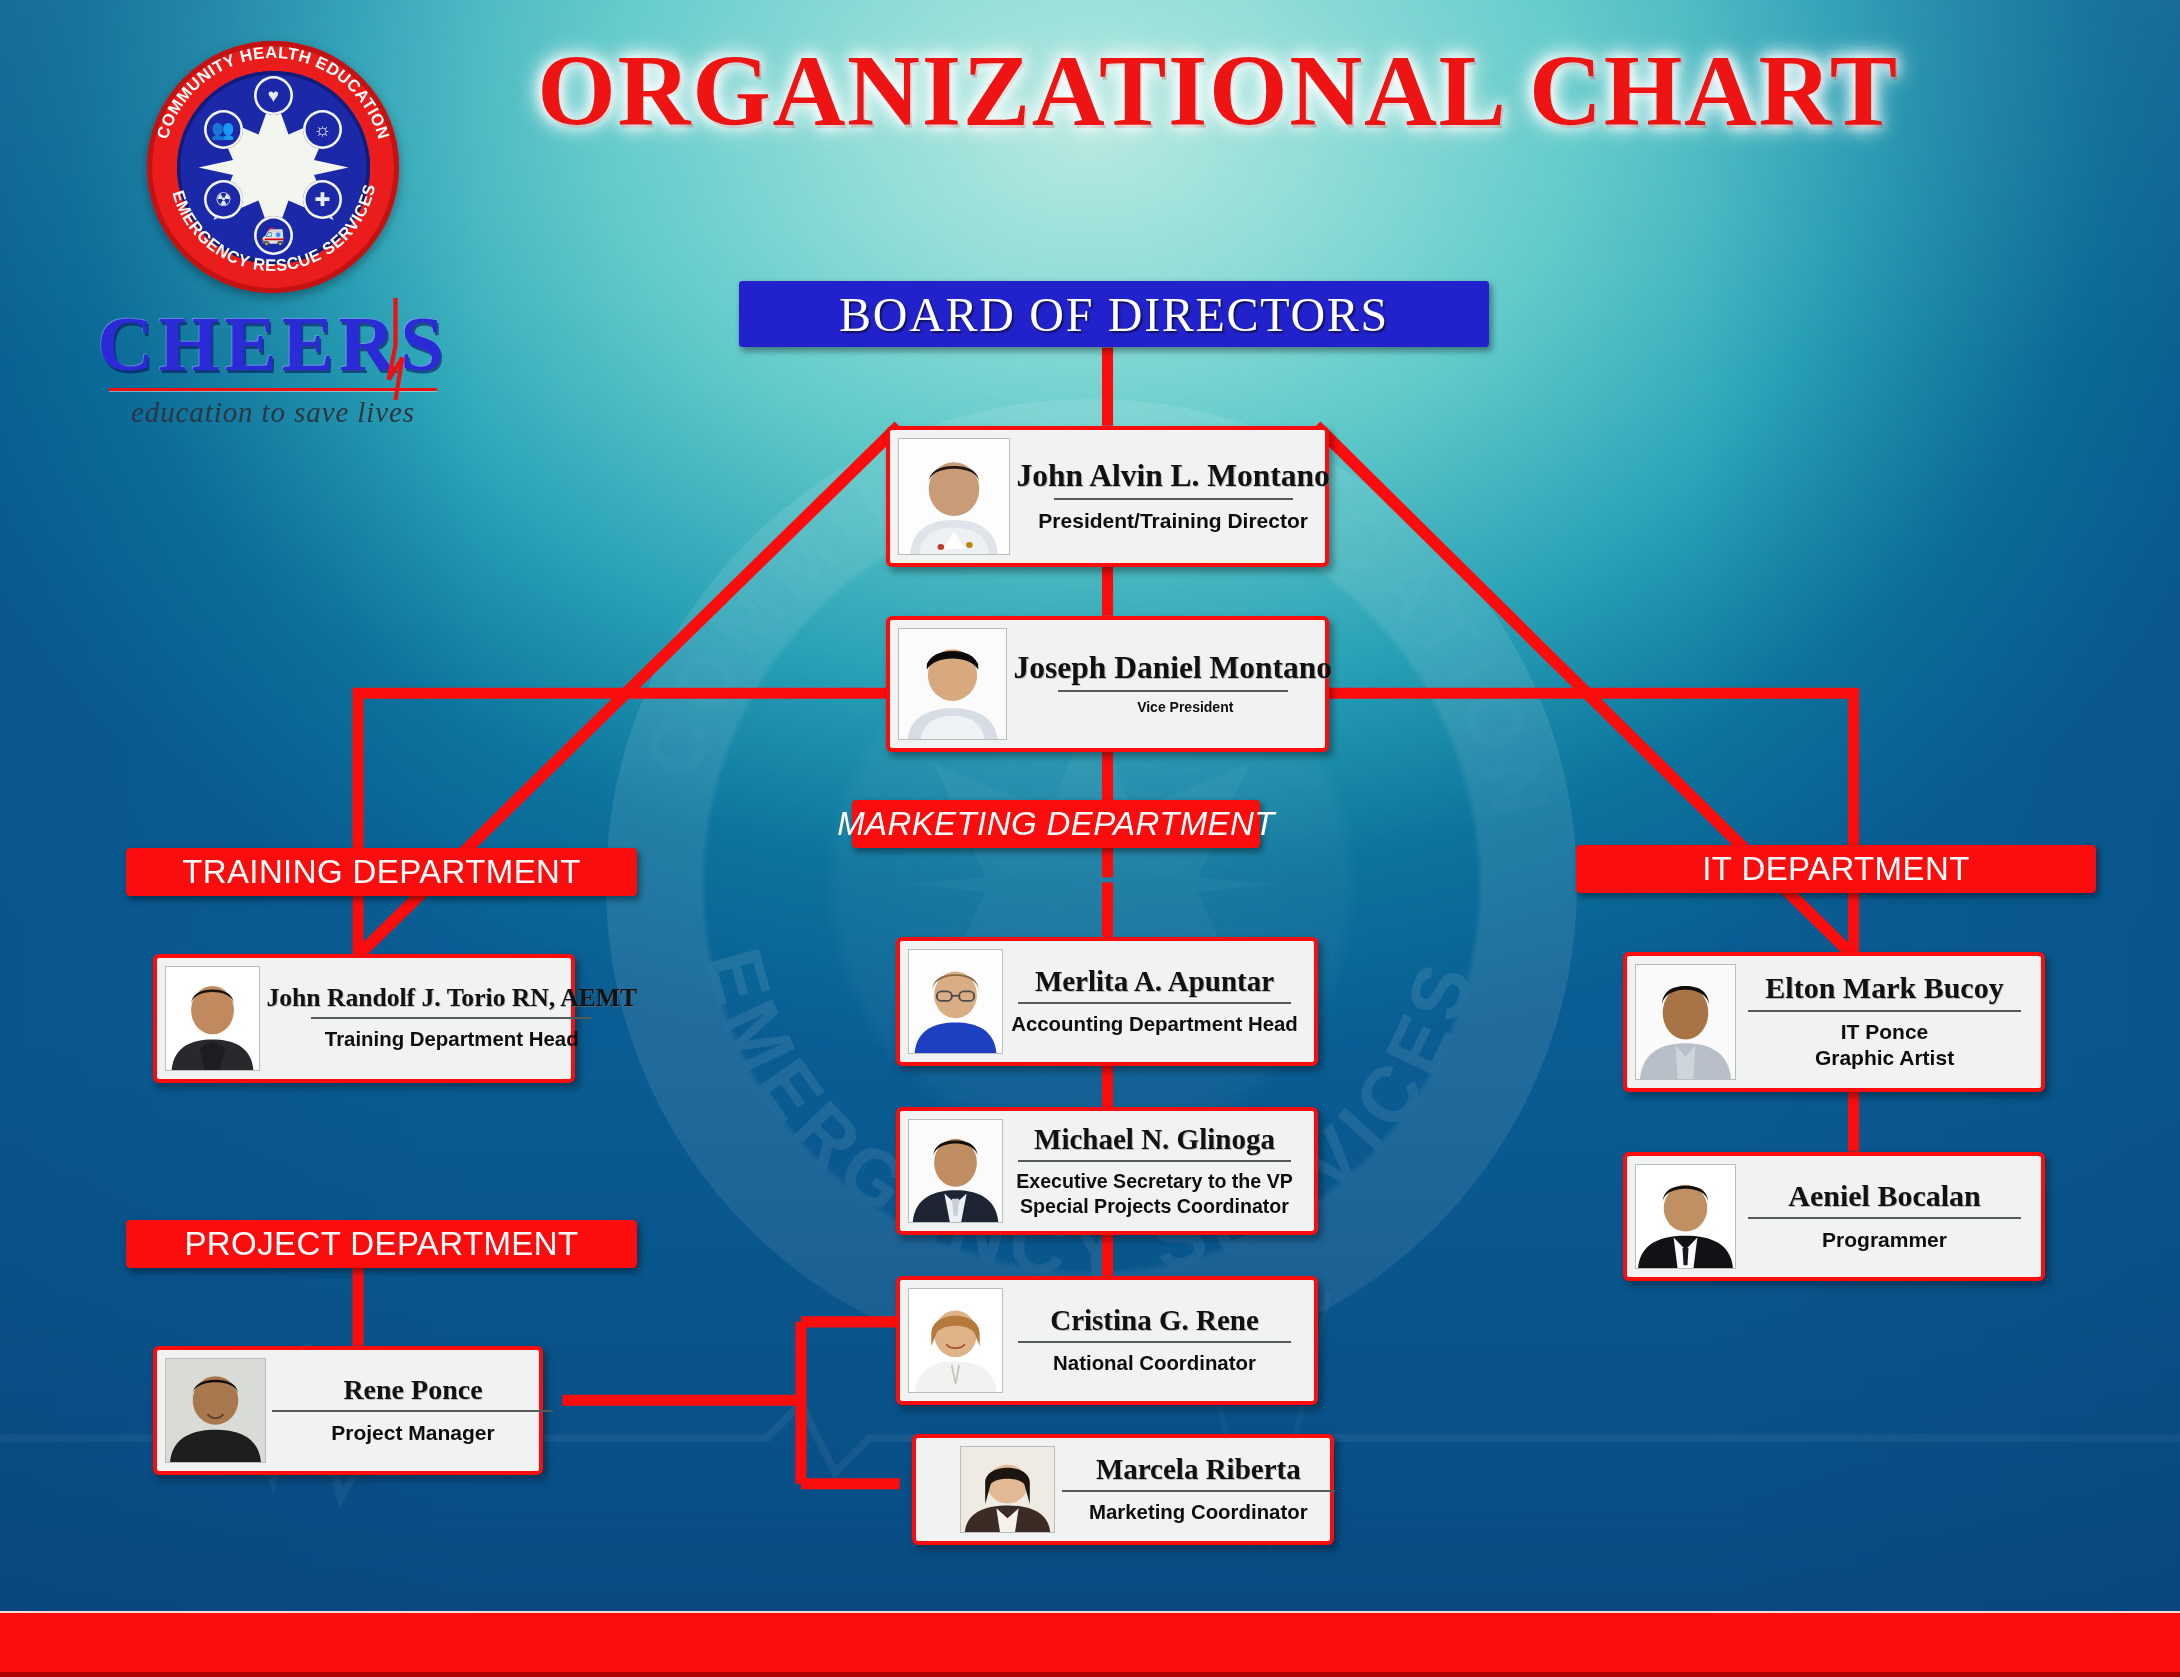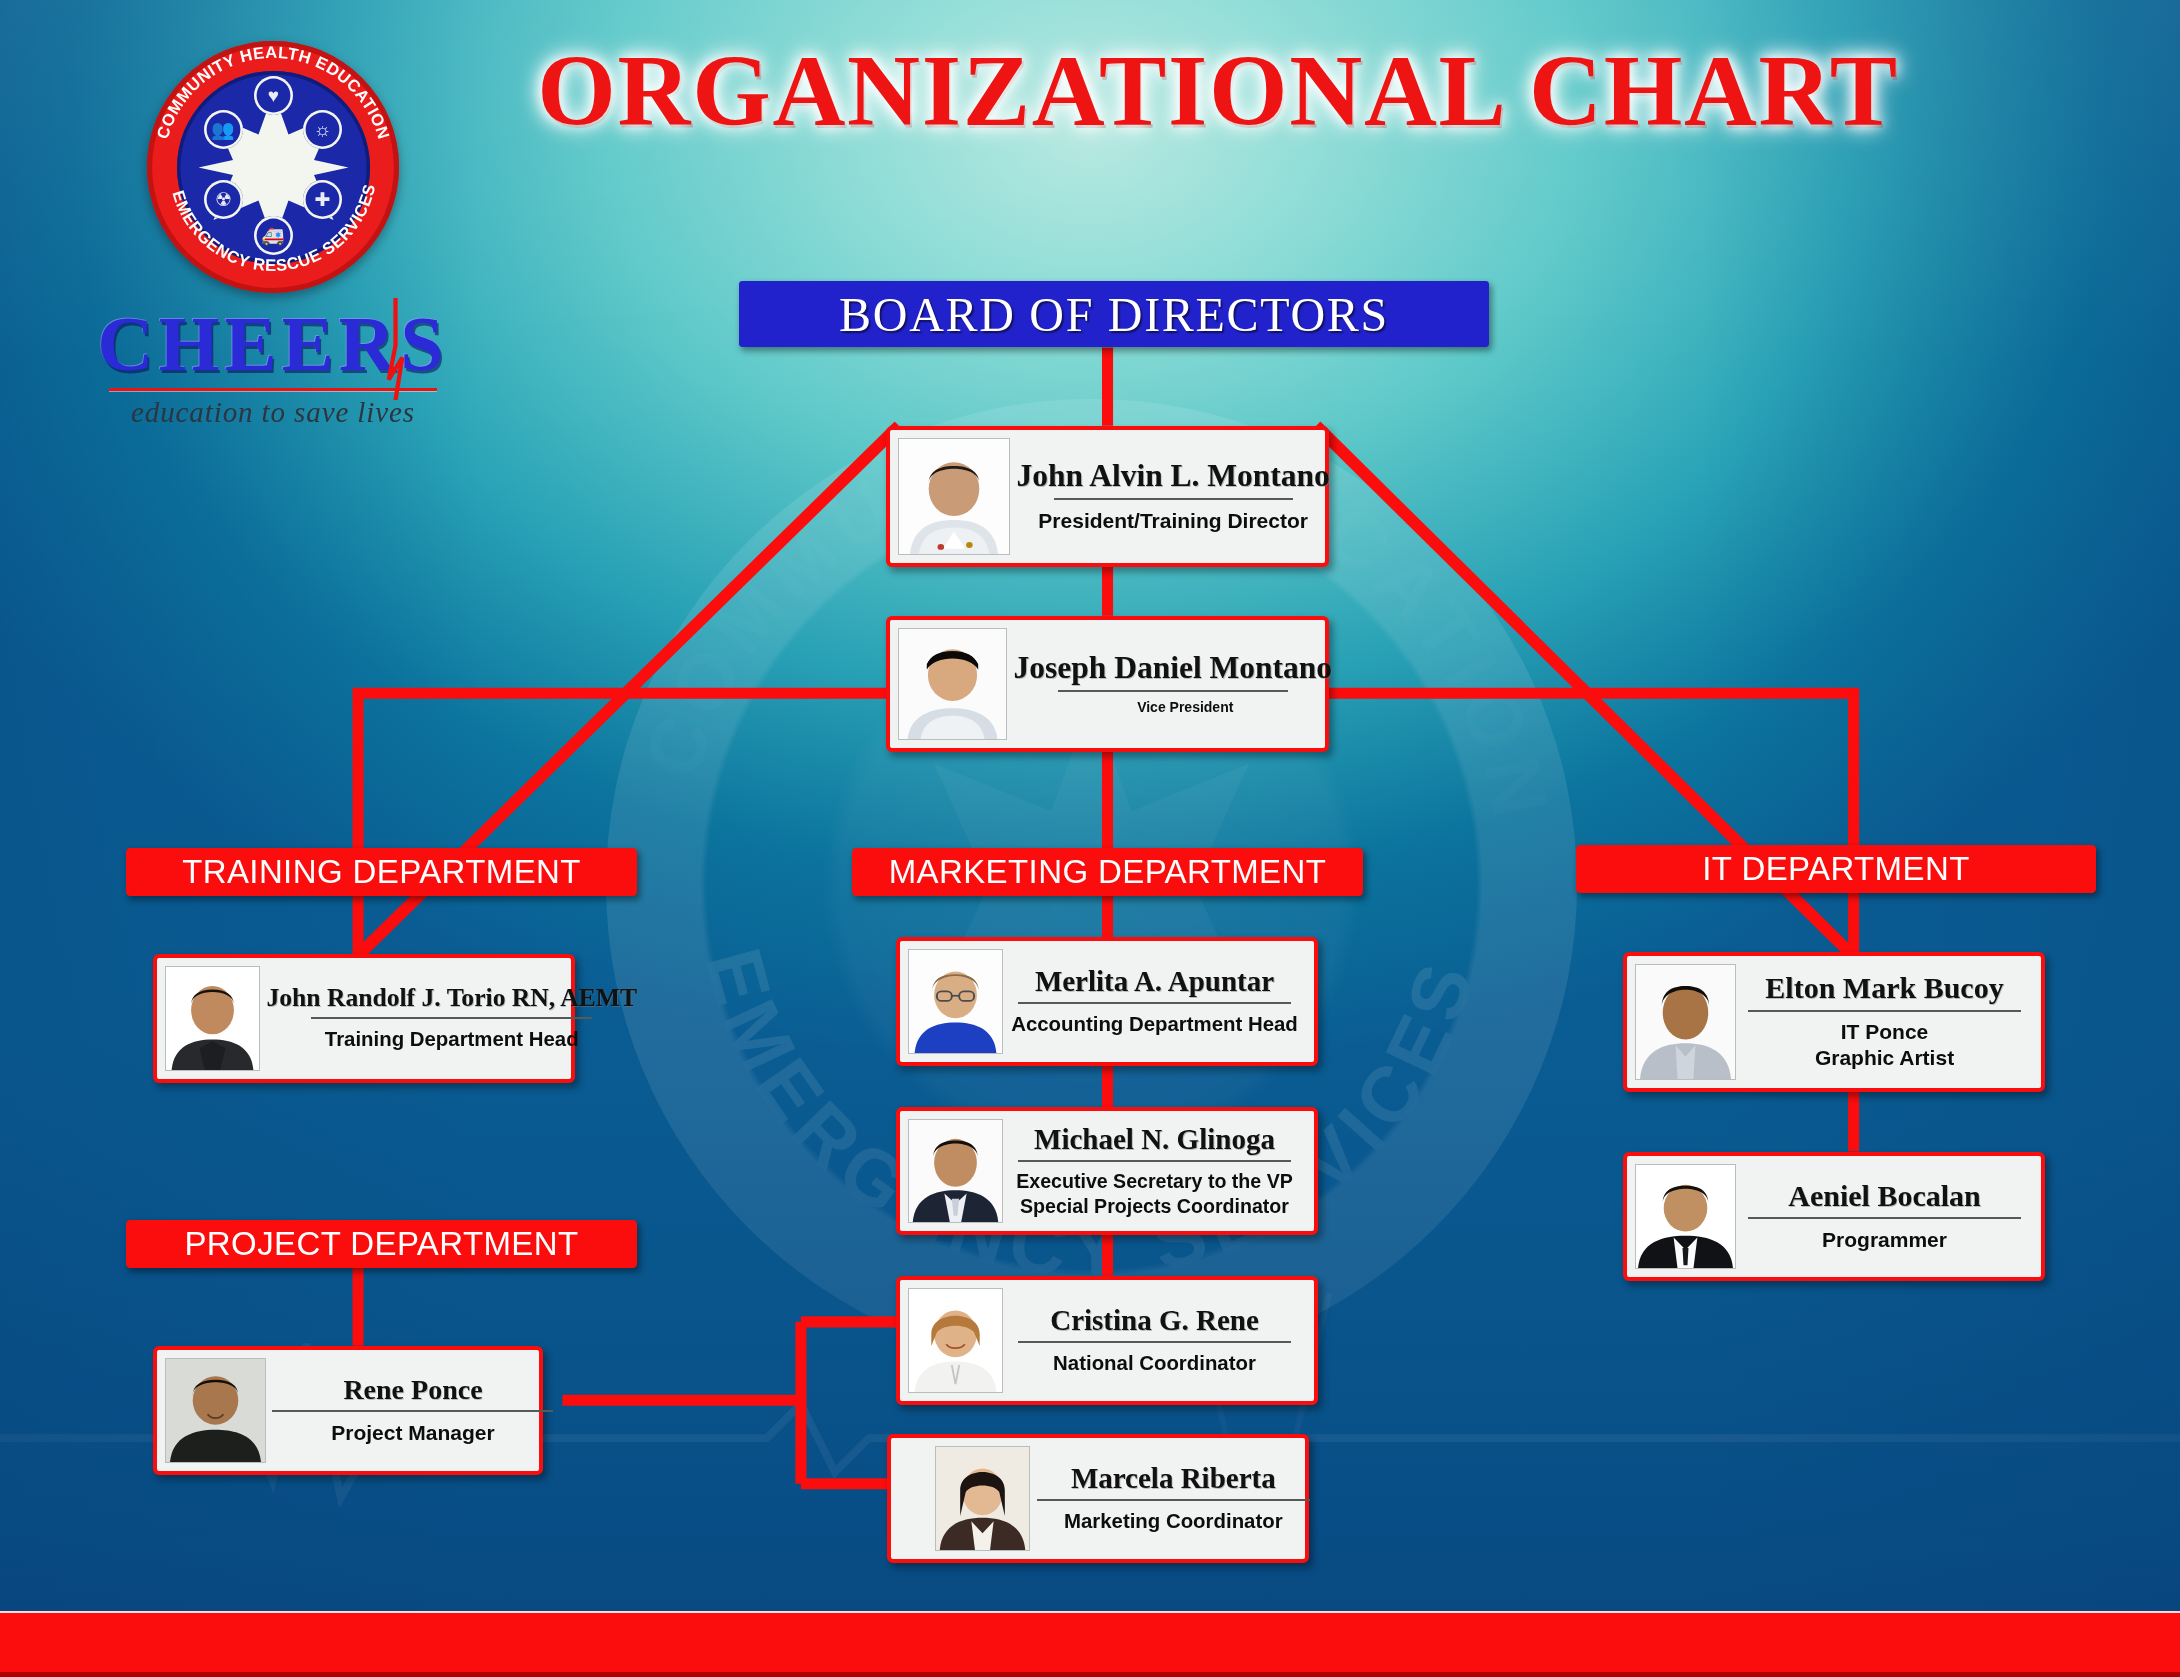--- a/index.html
+++ b/index.html
@@ -422,21 +422,21 @@
         <path d="M42,64 C46,70 54,70 58,64" stroke="#5a3d26" stroke-width="2" fill="none"></path>
       </svg>
     </div>
     <div class="info">
       <div class="pname" style="font-size:28px;">Rene Ponce</div>
       <div class="rule" style="width:281px;"></div>
       <div class="ptitle" style="font-size:21px;">Project Manager</div>
     </div>
   </div>
 
-  <div class="node dept-bar" style="left:852px; top:848px; width:511px;">
+  <div class="node dept-bar" style="left:852px; top:800px; width:408px;font-style:italic;">
     <span class="label">MARKETING DEPARTMENT</span>
   </div>
 
   <div class="node pcard" style="left:896px; top:937px; width:422px; height:129px;">
     <div class="photo" style="width:95px;">
       <svg class="av" viewBox="0 0 100 120" preserveAspectRatio="none">
         <rect width="100" height="120" fill="#fdfdfd"></rect>
         <path d="M6,120 C8,92 28,84 50,84 C72,84 92,92 94,120 Z" fill="#1d3fc2"></path>
         <ellipse cx="50" cy="52" rx="23" ry="27" fill="#d9ae85"></ellipse>
         <path d="M25,48 C25,24 75,24 75,48 C75,34 66,28 50,28 C34,28 25,34 25,48 Z" fill="#8a6b46"></path>
@@ -482,21 +482,21 @@
         <path d="M46,88 L50,110 L54,88" stroke="#c2c8c0" stroke-width="2" fill="none"></path>
       </svg>
     </div>
     <div class="info">
       <div class="pname" style="font-size:29px;">Cristina G. Rene</div>
       <div class="rule" style="width:273px;"></div>
       <div class="ptitle" style="font-size:20.4px;">National Coordinator</div>
     </div>
   </div>
 
-  <div class="node pcard" style="left:887px; top:1434px; width:422px; height:129px;padding-left:44px;">
+  <div class="node pcard" style="left:912px; top:1434px; width:422px; height:111px;padding-left:44px;">
     <div class="photo" style="width:95px;">
       <svg class="av" viewBox="0 0 100 120" preserveAspectRatio="none">
         <rect width="100" height="120" fill="#efeae2"></rect>
         <path d="M4,120 C6,90 28,82 50,82 C72,82 94,90 96,120 Z" fill="#3b2b24"></path>
         <path d="M38,86 L50,100 L62,86 L58,120 L42,120 Z" fill="#f3f1ea"></path>
         <ellipse cx="50" cy="52" rx="22" ry="27" fill="#e3b993"></ellipse>
         <path d="M26,50 C26,22 74,22 74,50 L74,80 L68,52 C62,42 38,42 32,52 L26,80 Z" fill="#1c1411"></path>
       </svg>
     </div>
     <div class="info">

